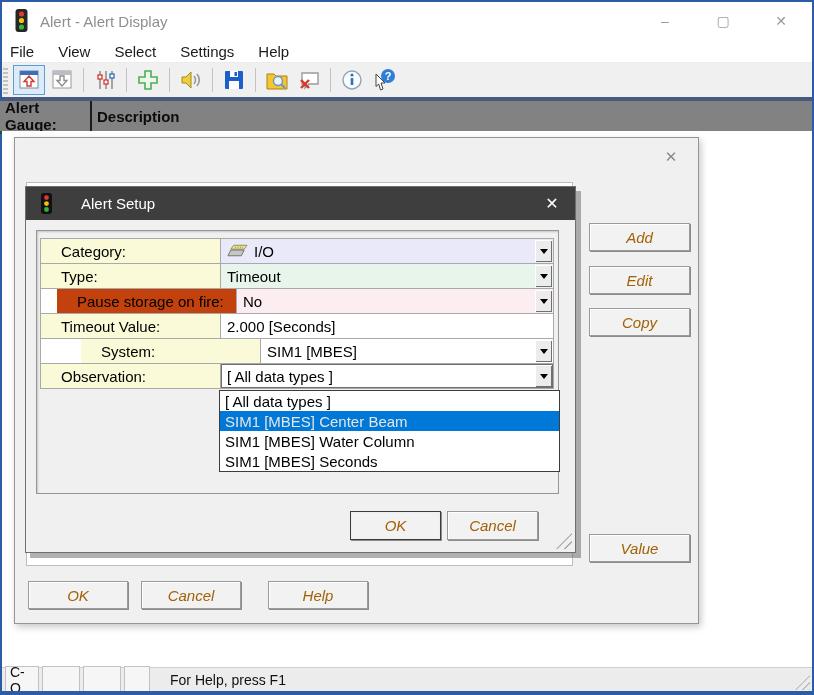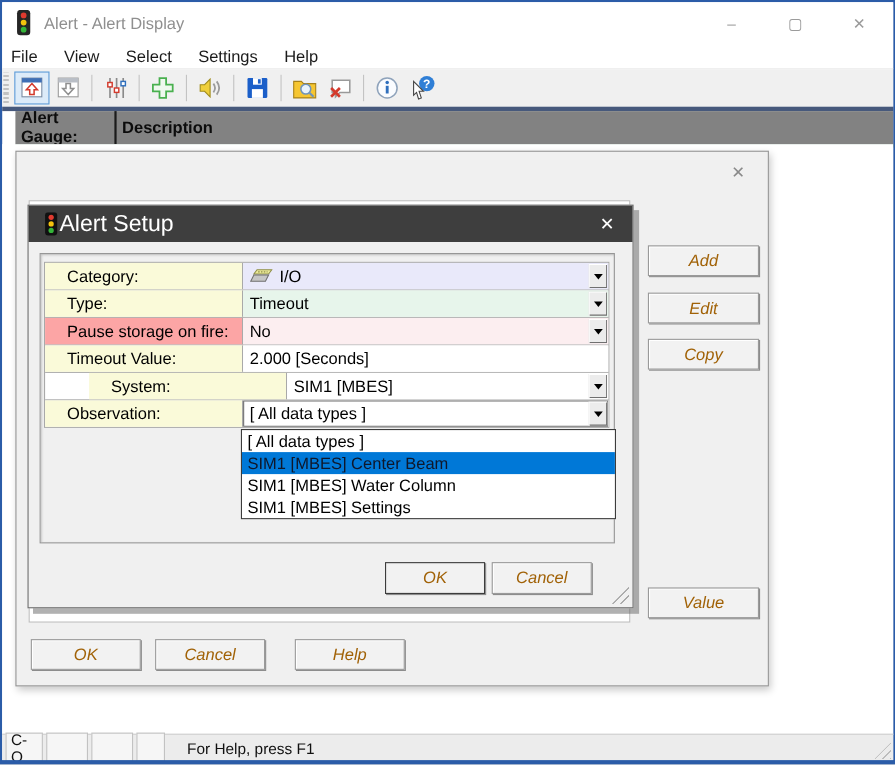--- a/index.html
+++ b/index.html
@@ -17,21 +17,21 @@
   .menu-item{padding:0 12px;font-size:15px;color:#1b1b1b;}
   .menu-item:first-child{padding-left:8px;}
   .toolbar{position:absolute;left:2px;top:63px;right:2px;height:34px;background:#f0f0f0;
            display:flex;align-items:center;}
   .gripper{width:5px;height:28px;margin:0 4px 0 1px;
            background:repeating-linear-gradient(0deg,#c2c2c2 0 2px,#f0f0f0 2px 4px);}
   .tb-btn{width:30px;height:28px;display:flex;align-items:center;justify-content:center;margin:0 1px;}
   .tb-btn.selected{background:#dcebf9;border:1px solid #5f9bd6;}
   .tb-sep{width:1px;height:24px;background:#c3c3c3;margin:0 5px;}
   .strip{position:absolute;left:2px;top:97px;right:2px;height:4px;background:#47597c;}
-  .grid-header{position:absolute;left:14px;top:101px;right:2px;height:30px;background:#828282;
+  .grid-header{position:absolute;left:0;top:101px;right:2px;height:30px;background:#828282;
                border-bottom:3px solid #14532d;display:flex;align-items:center;}
   .grid-col{font-size:15px;font-weight:bold;color:#0c0c0c;padding-left:5px;}
   .grid-col.c1{width:85px;}
   .grid-divider{width:2px;height:30px;background:#1b1b1b;}
   .content{position:absolute;left:2px;top:131px;right:2px;bottom:27px;background:#ffffff;}
   
   .statusbar{position:absolute;left:2px;height:23px;right:2px;bottom:4px;background:#ececec;
              border-top:1px solid #cfcfcf;display:flex;align-items:center;font-size:14px;color:#111;}
   .status-pane{height:17px;background:#f6f6f6;border:1px solid #c2c2c2;margin-left:3px;
                display:flex;align-items:center;padding:4px 4px;}
@@ -54,39 +54,39 @@
        display:flex;align-items:center;justify-content:center;font-size:15px;color:#a16207;font-style:italic;}
   .sa-btn{width:99px;height:26px;left:574px;}
   .sa-btn.add{top:85px;} .sa-btn.edit{top:128px;} .sa-btn.copy{top:170px;} .sa-btn.remove{top:396px;}
   .sa-bottom{width:98px;height:26px;top:443px;}
   .sa-bottom.ok{left:13px;} .sa-bottom.cancel{left:126px;} .sa-bottom.help{left:253px;}
   
   .as-dialog{position:absolute;left:24px;top:185px;width:549px;height:365px;background:#f0f0f0;
              border:1px solid #6f6f6f;box-shadow:5px 5px 0 rgba(100,100,100,.5);}
   .as-title{position:absolute;left:0;top:0;right:0;height:33px;background:#3e3e3e;display:flex;align-items:center;}
   .as-title .app-icon{margin-left:14px;width:13px;height:22px;}
-  .as-title-text{margin-left:1px;font-size:21px;color:#ffffff;}
+  .as-title-text{margin-left:28px;font-size:15px;color:#ffffff;}
   .as-close{position:absolute;right:6px;top:0;width:34px;height:33px;display:flex;align-items:center;
             justify-content:center;color:#ffffff;font-size:16px;}
   .form-panel{position:absolute;left:10px;top:43px;width:521px;height:262px;background:#f0f0f0;
               border:1px solid #969696;box-shadow:inset 1px 1px 2px rgba(0,0,0,.18);}
   .rows{position:absolute;left:3px;top:7px;right:4px;border:1px solid #a9a9a9;background:#fff;}
   .frow{display:flex;height:24px;align-items:stretch;}
   .frow:not(:last-child){border-bottom:1px solid #a9a9a9;}
   .fcell-label{width:180px;background:#fafad9;border-right:1px solid #a9a9a9;display:flex;align-items:center;
                padding-left:20px;font-size:15px;color:#000;box-sizing:border-box;}
   .fcell-value{flex:1;display:flex;align-items:center;padding-left:6px;font-size:15px;color:#000;position:relative;box-sizing:border-box;}
   .fcell-value .vicon{margin-right:6px;display:flex;align-items:center;}
   .fcell-value.combo-open{box-shadow:inset 0 0 0 1px #6f6f6f;}
   .drop-btn{position:absolute;right:1px;top:1px;bottom:1px;width:17px;background:#ececec;
             box-shadow:inset 1px 1px 0 #ffffff,inset -1px -1px 0 #707070;display:flex;align-items:center;justify-content:center;}
   .drop-arrow{width:0;height:0;border-left:4px solid transparent;border-right:4px solid transparent;border-top:5px solid #000;}
   .dropdown-list{position:absolute;left:193px;top:203px;width:339px;background:#ffffff;border:1px solid #3c3c3c;z-index:30;}
   .dd-item{height:20px;display:flex;align-items:center;padding-left:5px;font-size:15px;color:#000;}
-  .dd-item.selected{background:#0078d7;color:#0f172a;}
+  .dd-item.selected{background:#0078d7;color:#e5e5e5;}
   .as-btn{width:89px;height:27px;top:324px;}
   .as-btn.ok{left:324px;border:1px solid #3c3c3c;box-shadow:inset 0 0 0 1px #efefef,1px 1px 0 #8c8c8c;}
   .as-btn.cancel{left:421px;}
   .as-grip{position:absolute;right:3px;bottom:3px;width:16px;height:16px;
            clip-path:polygon(100% 0,100% 100%,0 100%);
            background:repeating-linear-gradient(135deg,#a9a9a9 0 1.5px,transparent 1.5px 5.5px);}
 </style>
 </head>
 <body>
 
@@ -264,21 +264,21 @@
     <div class="fcell-value" style="background: rgb(231, 245, 235);">
 
       <span class="vtext">Timeout</span>
       <span class="drop-btn" style="display: flex;">
         <span class="drop-arrow"></span>
       </span>
     </div>
   </div>
 
   <div class="frow">
-    <div class="fcell-label" style="background: #fca5a5;">Pause storage on fire:</div>
+    <div class="fcell-label" style="background: #c2410c; margin-left: 16px;">Pause storage on fire:</div>
     <div class="fcell-value" style="background: rgb(252, 238, 240);">
 
       <span class="vtext">No</span>
       <span class="drop-btn" style="display: flex;">
         <span class="drop-arrow"></span>
       </span>
     </div>
   </div>
 
   <div class="frow">
@@ -314,21 +314,21 @@
 </div>
       </div>
 
       <div class="dropdown-list" id="dd-list">
   <div class="dd-item">[ All data types ]</div>
 
   <div class="dd-item selected">SIM1 [MBES] Center Beam</div>
 
   <div class="dd-item">SIM1 [MBES] Water Column</div>
 
-  <div class="dd-item">SIM1 [MBES] Settings</div>
+  <div class="dd-item">SIM1 [MBES] Seconds</div>
 </div>
 
       <div class="btn as-btn ok">OK</div>
       <div class="btn as-btn cancel">Cancel</div>
       <div class="as-grip"></div>
     </div>
   </div>
 
   <div class="statusbar">
     <div class="status-pane p1">

